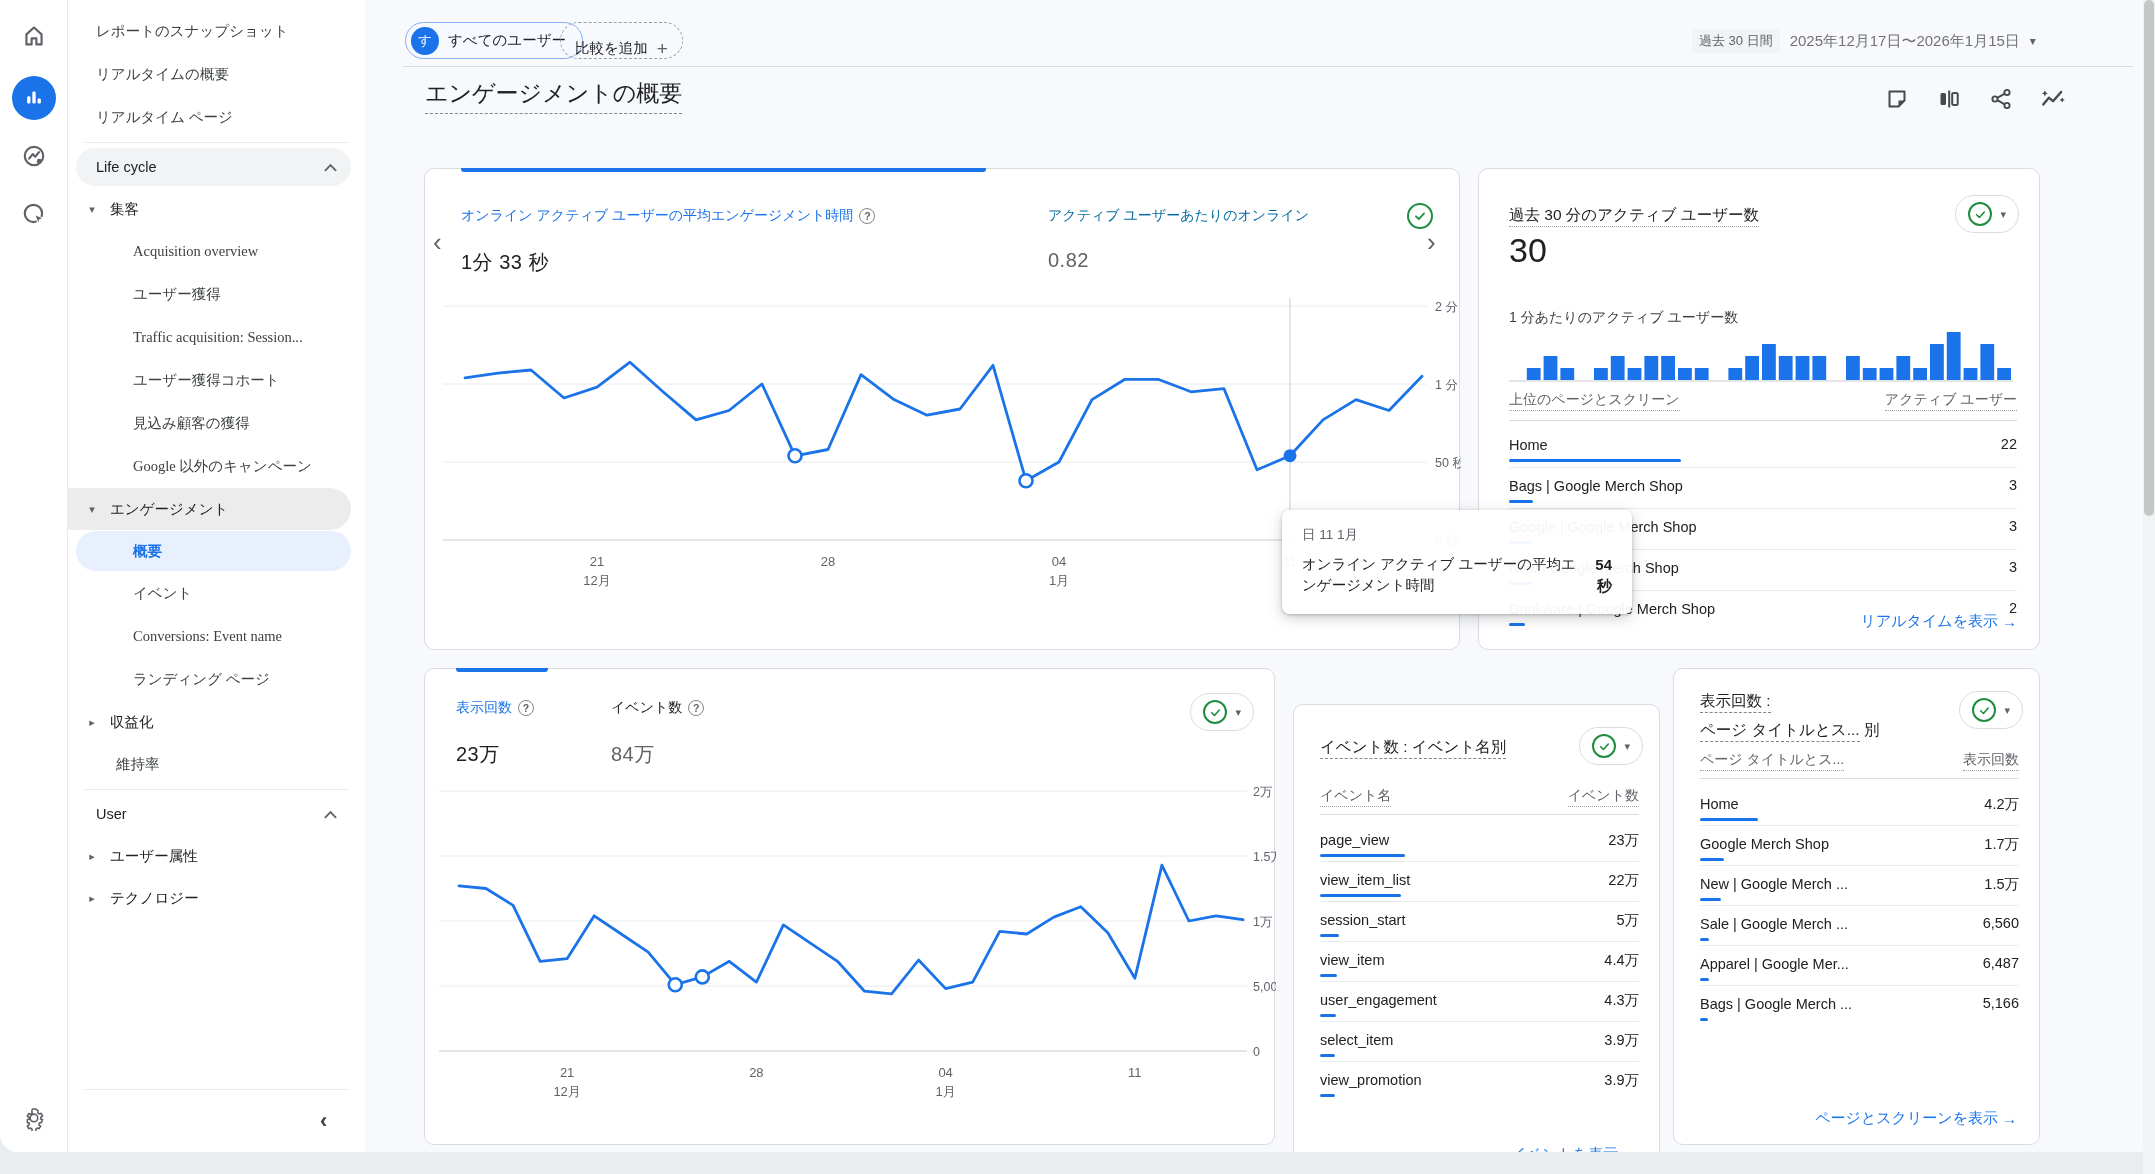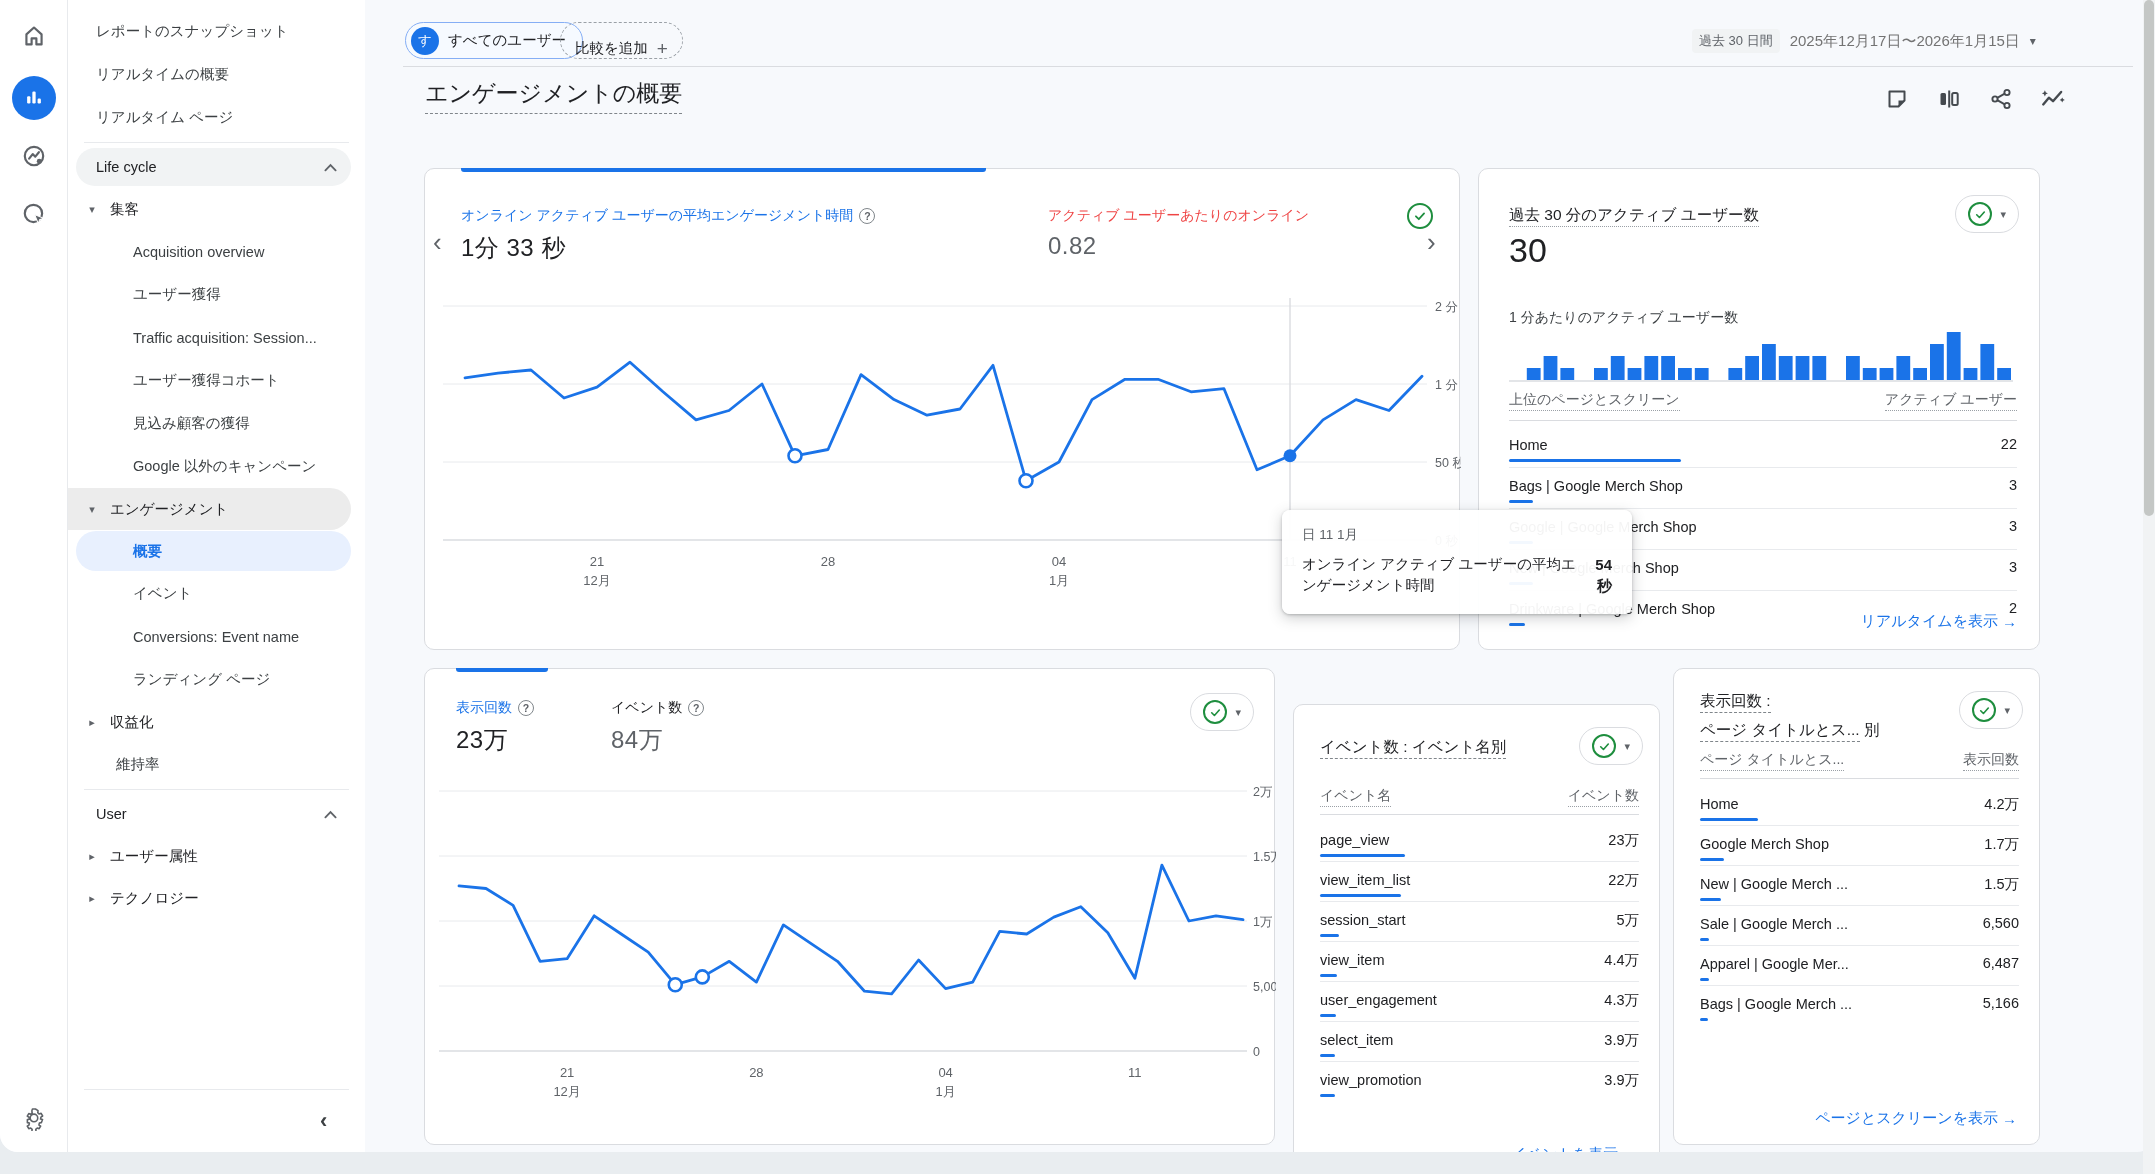--- a/index.html
+++ b/index.html
@@ -7,21 +7,21 @@
   .stage { position: relative; width: 2155px; height: 1174px; background: #e9edf0; overflow: hidden; color: #202124; }
   .app { position: absolute; left: 0; top: 0; right: 0; height: 1152px; background: #f7f9fc; border-radius: 0 0 18px 18px; overflow: hidden; }
 
   
   .rail { position: absolute; left: 0; top: 0; bottom: 0; width: 68px; background: #fff; border-right: 1px solid #e8eaed; z-index: 5; }
   .rail-icon { position: absolute; left: 50%; transform: translateX(-50%); width: 44px; height: 44px; display: flex; align-items: center; justify-content: center; border-radius: 50%; cursor: pointer; }
   .rail-icon.active { background: #1a73e8; }
 
   
   .sidebar { position: absolute; left: 68px; top: 0; bottom: 0; width: 297px; background: #fff; z-index: 4; font-size: 14.5px; color: #3c4043; }
-  .nav-item { height: 43px; display: flex; align-items: center; padding-left: 28px; cursor: pointer; white-space: nowrap; }
+  .nav-item { height: 43px; display: flex; align-items: center; padding-left: 28px; cursor: pointer; white-space: nowrap; font-family: Liberation Serif, serif; }
   .nav-sub { padding-left: 65px; }
   .nav-divider { height: 1px; background: #e8eaed; margin: 3px 16px; }
   .sec-head { height: 38px; margin: 5px 14px 2px 8px; display: flex; align-items: center; justify-content: space-between; padding: 0 14px 0 20px; background: #f1f3f4; border-radius: 19px; cursor: pointer; color: #202124; }
   .grp-row { height: 42px; display: flex; align-items: center; gap: 12px; padding-left: 18px; cursor: pointer; color: #202124; }
   .grp-row.hl { background: #ececec; border-radius: 0 21px 21px 0; margin-right: 14px; }
   .caret { font-size: 11px; color: #5f6368; width: 12px; display: inline-block; text-align: center; }
   .nav-selected { height: 40px; margin: 1px 14px 1px 8px; display: flex; align-items: center; padding-left: 57px; background: #e8f0fe; border-radius: 20px; color: #1a73e8; font-weight: bold; cursor: pointer; }
   .collapse-btn { position: absolute; left: 252px; bottom: 18px; font-size: 22px; color: #3c4043; cursor: pointer; font-weight: bold; }
   .sidebar-bottom-divider { position: absolute; left: 16px; right: 16px; bottom: 62px; height: 1px; background: #e8eaed; }
 
@@ -41,21 +41,21 @@
   
   .card { position: absolute; background: #fff; border: 1px solid #dadce0; border-radius: 10px; }
   #card1 { left: 424px; top: 168px; width: 1036px; height: 482px; }
   #card2 { left: 1478px; top: 168px; width: 562px; height: 482px; }
   #card3 { left: 424px; top: 668px; width: 851px; height: 477px; }
   #card4 { left: 1293px; top: 668px; width: 367px; height: 477px; margin-top: 36px; }
   #card5 { left: 1673px; top: 668px; width: 367px; height: 477px; }
   .tab-indicator { position: absolute; top: -1px; height: 4px; background: #1a73e8; border-radius: 0 0 3px 3px; }
   .metric-label { font-size: 14px; white-space: nowrap; display: flex; align-items: center; gap: 6px; }
   .metric-label.blue { color: #1a73e8; }
-  .metric-value { font-size: 24px; color: #202124; margin-top: 7px; letter-spacing: 0.5px; }
+  .metric-value { font-size: 20px; color: #202124; margin-top: 24px; letter-spacing: 0.5px; }
   .metric-value.dim { color: #5f6368; }
   .help { width: 16px; height: 16px; border: 1.5px solid #80868b; border-radius: 50%; color: #5f6368; font-size: 10.5px; display: inline-flex; align-items: center; justify-content: center; font-weight: bold; flex: none; }
   .paddle { position: absolute; font-size: 26px; color: #5f6368; cursor: pointer; }
   .check-badge { width: 26px; height: 26px; border: 2px solid #1e8e3e; border-radius: 50%; display: flex; align-items: center; justify-content: center; flex: none; }
   .badge-pill { position: absolute; height: 38px; border: 1px solid #dadce0; border-radius: 19px; background: #fff; display: flex; align-items: center; gap: 8px; padding: 0 12px; cursor: pointer; }
   .chart-svg { position: absolute; left: 0; top: 0; }
 
   .card-title { font-size: 15.5px; color: #202124; }
   .dash-u { border-bottom: 1.5px dashed #80868b; padding-bottom: 3px; }
   .dot-u { border-bottom: 1.5px dotted #9aa0a6; padding-bottom: 3px; }
@@ -257,21 +257,21 @@
       <div class="paddle" style="left:8px;top:58px">‹</div>
       <div class="paddle" style="left:1002px;top:58px">›</div>
       <div style="position:absolute;left:36px;top:38px">
         <div class="metric-label blue">
           <span>オンライン アクティブ ユーザーの平均エンゲージメント時間</span>
           <span class="help">?</span>
         </div>
         <div class="metric-value">1分 33 秒</div>
       </div>
       <div style="position:absolute;left:623px;top:38px">
-        <div class="metric-label" style="color:#ef4444">
+        <div class="metric-label" style="color:#0369a1">
           <span>アクティブ ユーザーあたりのオンライン</span>
         </div>
         <div class="metric-value dim">0.82</div>
       </div>
       <div class="check-badge" style="position:absolute;right:26px;top:34px">
         <svg width="14" height="14" viewBox="0 0 24 24">
             <path d="M5 12.5 L10 17.5 L19 7.5" fill="none" stroke="#1e8e3e" stroke-width="3" stroke-linecap="round" stroke-linejoin="round"></path>
           </svg>
       </div>
       <svg class="chart-svg" id="chart1" width="1036" height="482" viewBox="0 0 1036 482">

